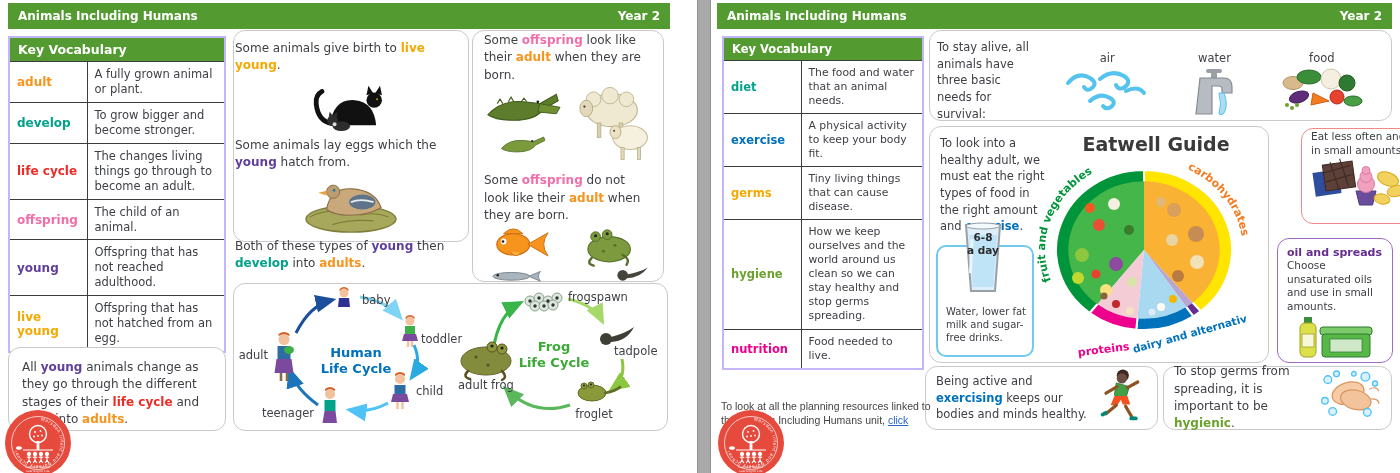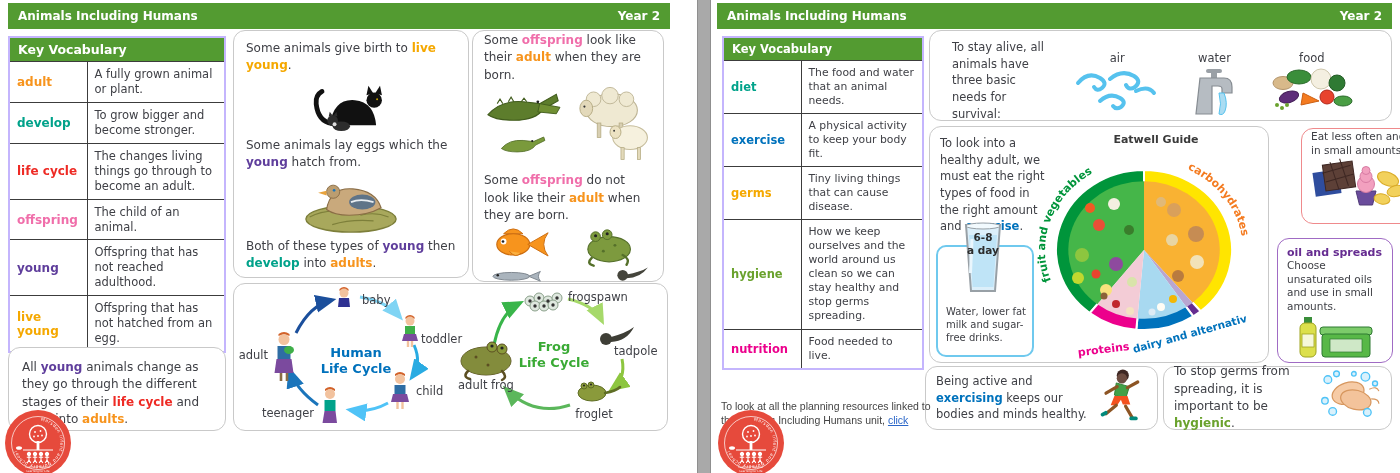--- a/index.html
+++ b/index.html
@@ -66,21 +66,21 @@
           <td class="term" style="color: rgb(245, 168, 0);">live young</td>
           <td class="def">Offspring that has not hatched from an egg.</td>
         </tr>
       </tbody>
   </table>
 
   <div class="box rich" style="left:8px;top:347px;width:218px;height:84px;padding:11px 13px;">
     <div><span>All </span><span class="hl" style="color: rgb(95, 62, 156);">young</span><span> animals change as they go through the different stages of their </span><span class="hl" style="color: rgb(238, 42, 36);">life cycle</span><span> and grow into </span><span class="hl" style="color: rgb(247, 148, 29);">adults</span><span>.</span></div>
   </div>
 
-  <div class="box" style="left:233px;top:30px;width:236px;height:248px;padding:9px 12px;">
+  <div class="box" style="left:233px;top:30px;width:236px;height:212px;padding:9px 1px;">
     <div class="rich"><span>Some animals give birth to </span><span class="hl" style="color: rgb(245, 168, 0);">live young</span><span>.</span></div>
     <div class="ctr">
       <svg width="96" height="58" viewBox="0 0 96 60">
         <path d="M28,50 Q14,48 12,30 Q11,21 18,17" stroke="#111" stroke-width="5" fill="none" stroke-linecap="round"></path>
         <path d="M26,52 Q30,24 52,26 Q72,28 74,52 Z" fill="#111"></path>
         <circle cx="72" cy="26" r="8" fill="#111"></circle>
         <polygon points="64,21 66,11 71,19" fill="#111"></polygon>
         <polygon points="73,19 78,11 80,21" fill="#111"></polygon>
         <circle cx="75" cy="25" r="1" fill="#c8a400"></circle>
         <ellipse cx="38" cy="53" rx="9" ry="5" fill="#2d2d2d"></ellipse>
@@ -389,21 +389,21 @@
           <td class="term" style="color: rgb(106, 162, 45);">hygiene</td>
           <td class="def">How we keep ourselves and the world around us clean so we can stay healthy and stop germs spreading.</td>
         </tr>
         <tr>
           <td class="term" style="color: rgb(236, 0, 140);">nutrition</td>
           <td class="def">Food needed to live.</td>
         </tr>
       </tbody>
   </table>
 
-  <div class="box" style="left:218px;top:30px;width:463px;height:91px;padding:8px 22px;display:flex;gap:6px;">
+  <div class="box" style="left:218px;top:30px;width:463px;height:91px;padding:8px 7px;display:flex;gap:6px;">
     <div class="rich" style="width:102px;font-size:11.5px;">To stay alive, all animals have three basic needs for survival:</div>
     <div style="flex:1;display:flex;justify-content:space-around;align-items:flex-start;">
       <div class="figcol">
         <span class="lbl">air</span>
         <span>
           <svg width="86" height="46" viewBox="0 0 86 46">
             <path d="M4,16 q10,-12 22,-5 q8,5 2,10 q-5,4 -8,-1" stroke="#56c2ee" stroke-width="4" fill="none" stroke-linecap="round"></path>
             <path d="M36,12 q12,-10 24,-3 q8,5 1,11 q-6,4 -9,-2" stroke="#56c2ee" stroke-width="4" fill="none" stroke-linecap="round"></path>
             <path d="M62,24 q12,-6 18,2" stroke="#56c2ee" stroke-width="4" fill="none" stroke-linecap="round"></path>
             <path d="M26,34 q10,-9 20,-3 q7,4 1,9 q-5,3 -8,-1" stroke="#56c2ee" stroke-width="4" fill="none" stroke-linecap="round"></path>
@@ -452,21 +452,21 @@
         <polygon points="6,4 40,4 35,70 11,70" fill="#dceffa" stroke="#98a0a6" stroke-width="2"></polygon>
         <polygon points="9,14 37,14 33.4,66 12.6,66" fill="#bfe4f7"></polygon>
         <ellipse cx="23" cy="5" rx="17" ry="3" fill="#f2fafe" stroke="#98a0a6" stroke-width="1"></ellipse>
         <path d="M12,18 L10.5,52" stroke="#eaf6fd" stroke-width="3"></path>
       </svg>
     </span>
     <div style="position:absolute;left:30px;top:104px;width:46px;text-align:center;font-weight:bold;font-size:10.5px;line-height:1.25;color:#2b2b2b;">
       <div>6-8</div>
       <div>a day</div>
     </div>
-    <div style="position:absolute;left:116px;top:6px;width:220px;text-align:center;font-weight:bold;font-size:11px;color:#3a3a3a;">Eatwell Guide</div>
+    <div style="position:absolute;left:116px;top:6px;width:220px;text-align:center;font-weight:bold;font-size:19px;color:#3a3a3a;">Eatwell Guide</div>
     <svg width="238" height="214" viewBox="0 0 238 214" style="position:absolute;left:102px;top:22px;">
       <defs>
         <marker id="oilArr" markerWidth="9" markerHeight="9" refX="6" refY="3.5" orient="auto">
             <path d="M0,0 L8,3.5 L0,7 Z" fill="#662d91"></path>
           </marker>
       </defs>
       <g transform="translate(112,101)">
 
         <path d="M0,0 L-54.2,63.0 A88,80 0 0 1 0,-80 Z" fill="#00953b" stroke="#fff" stroke-width="2"></path>
         <path d="M0,0 L0,-80 A88,80 0 0 1 56.6,61.3 Z" fill="#ffe500" stroke="#fff" stroke-width="2"></path>

